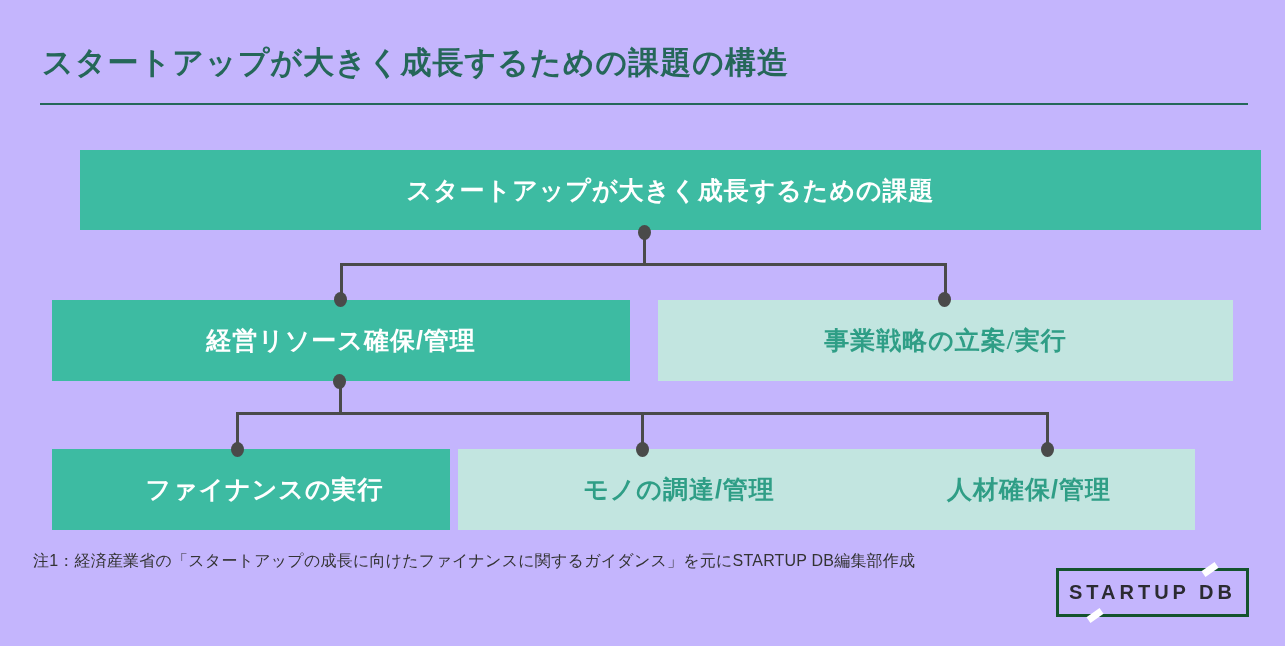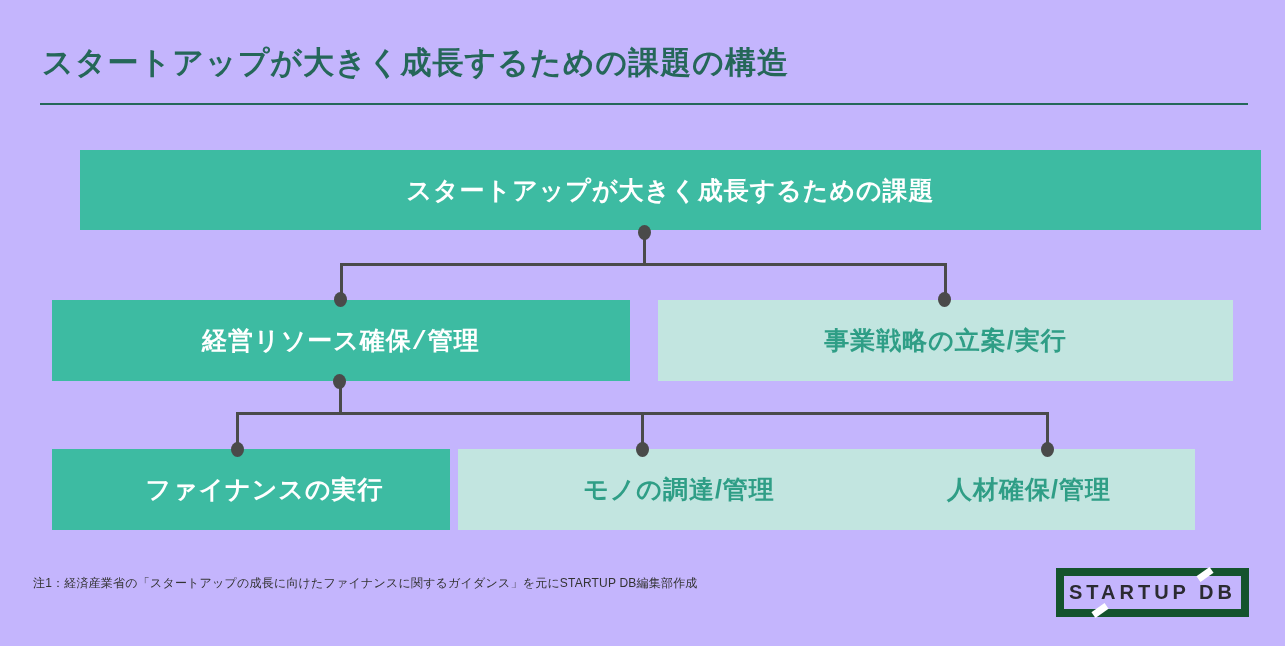--- a/index.html
+++ b/index.html
@@ -15,22 +15,22 @@
   }
 
   .node{
     position:absolute;display:flex;align-items:center;justify-content:center;
     font-weight:700;font-size:25px;letter-spacing:1px;text-align:center;
   }
   .node.solid{background:#3dbba2;color:#ffffff;}
   .node.light{background:#c2e5e0;color:#2f9e86;}
 
   .node.root{left:52px;top:150px;width:1181px;height:80px;margin-left:28px;}
-  .node.l2a{left:52px;top:300px;width:578px;height:81px;font-family:Liberation Mono, monospace;}
-  .node.l2b{left:658px;top:300px;width:575px;height:81px;}
+  .node.l2a{left:52px;top:300px;width:578px;height:81px;}
+  .node.l2b{left:658px;top:300px;width:575px;height:81px;font-family:Liberation Serif, serif;}
   .node.l3a{left:52px;top:449px;width:371px;height:81px;padding-left:27px;}
   .node.l3b{left:458px;top:449px;width:370px;height:81px;padding-left:36px;}
   .node.l3c{left:863px;top:449px;width:332px;height:81px;}
 
   .vline,.hline{position:absolute;background:#4a4a4a;}
   .vline{width:3px;}
   .hline{height:3px;}
   .dot{
     position:absolute;width:13px;height:15px;border-radius:50%;background:#4a4a4a;
   }
@@ -49,26 +49,26 @@
   .c2-bar{left:236px;top:412px;width:813px;}
   .c2-left{left:236px;top:412px;height:38px;}
   .c2-mid{left:641px;top:412px;height:38px;}
   .c2-right{left:1046px;top:412px;height:38px;}
   .d-l2a-b{left:333px;top:374px;}
   .d-l3a{left:231px;top:442px;}
   .d-l3b{left:636px;top:442px;}
   .d-l3c{left:1041px;top:442px;}
 
   .footnote{
-    position:absolute;left:33px;top:575px;font-size:12px;color:#333333;letter-spacing:0.2px;
+    position:absolute;left:33px;top:551px;font-size:16px;color:#333333;letter-spacing:0.2px;
   }
 
   .logo{
     position:absolute;left:1056px;top:568px;width:193px;height:49px;
-    border:8px solid #14532d;box-sizing:border-box;
+    border:3px solid #14532d;box-sizing:border-box;
     display:flex;align-items:center;justify-content:center;
     font-size:20px;font-weight:700;color:#2b2b31;letter-spacing:4px;
   }
   .logo .cut{position:absolute;background:#ffffff;width:16px;height:7px;}
   .logo .cut-tr{top:-5px;right:28px;transform:rotate(-35deg);}
   .logo .cut-bl{bottom:-5px;left:28px;transform:rotate(-35deg);}
 </style>
 </head>
 <body>
 

